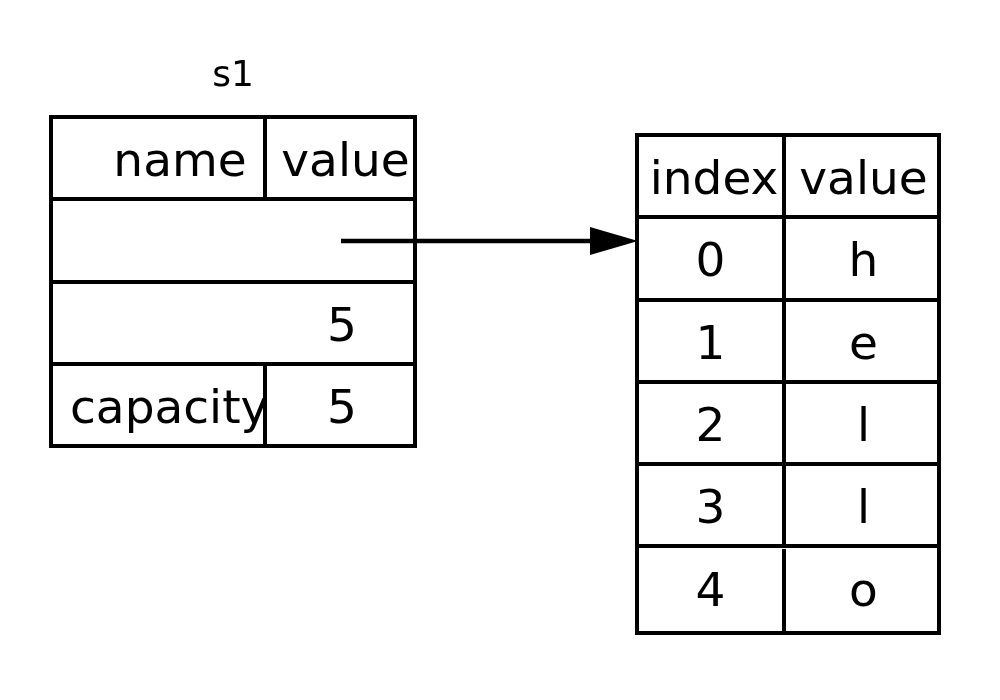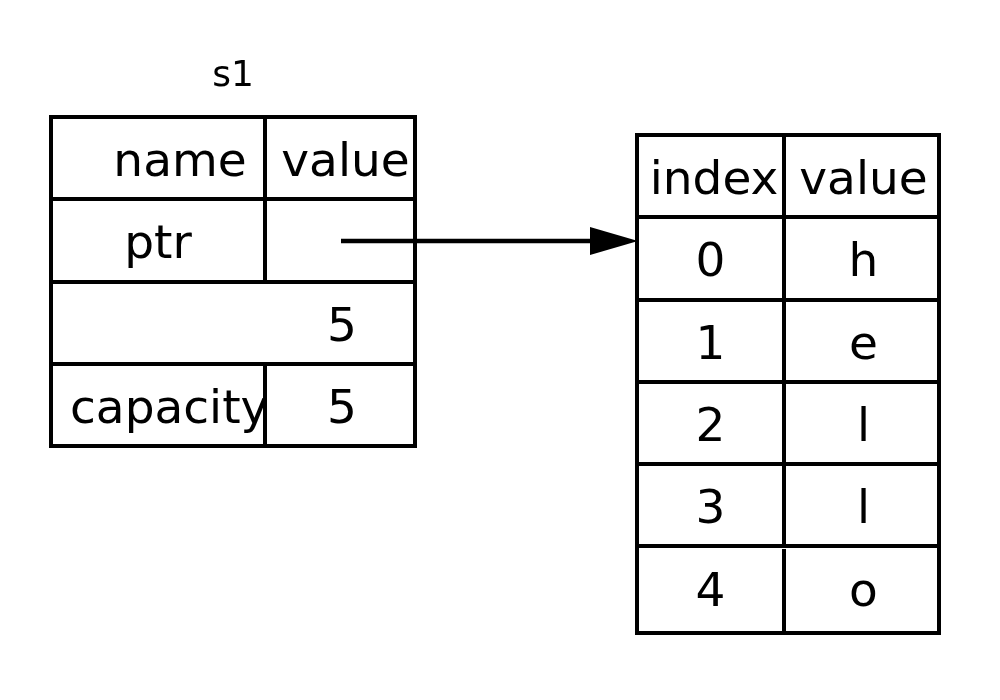--- a/index.html
+++ b/index.html
@@ -157,21 +157,20 @@
   <div class="var-label">s1</div>
 
   <div class="tbl" id="stack-table">
 
     <div class="row r0 hdr">
       <div class="cell c-key">name</div>
       <div class="cell c-val">value</div>
     </div>
 
     <div class="row r1">
-      <div class="cell c-key">ptr</div>
       <div class="cell c-val"></div>
     </div>
 
     <div class="row r2">
       <div class="cell c-val">5</div>
     </div>
 
     <div class="row r3 last">
       <div class="cell c-key overflow-key">capacity</div>
       <div class="cell c-val">5</div>

